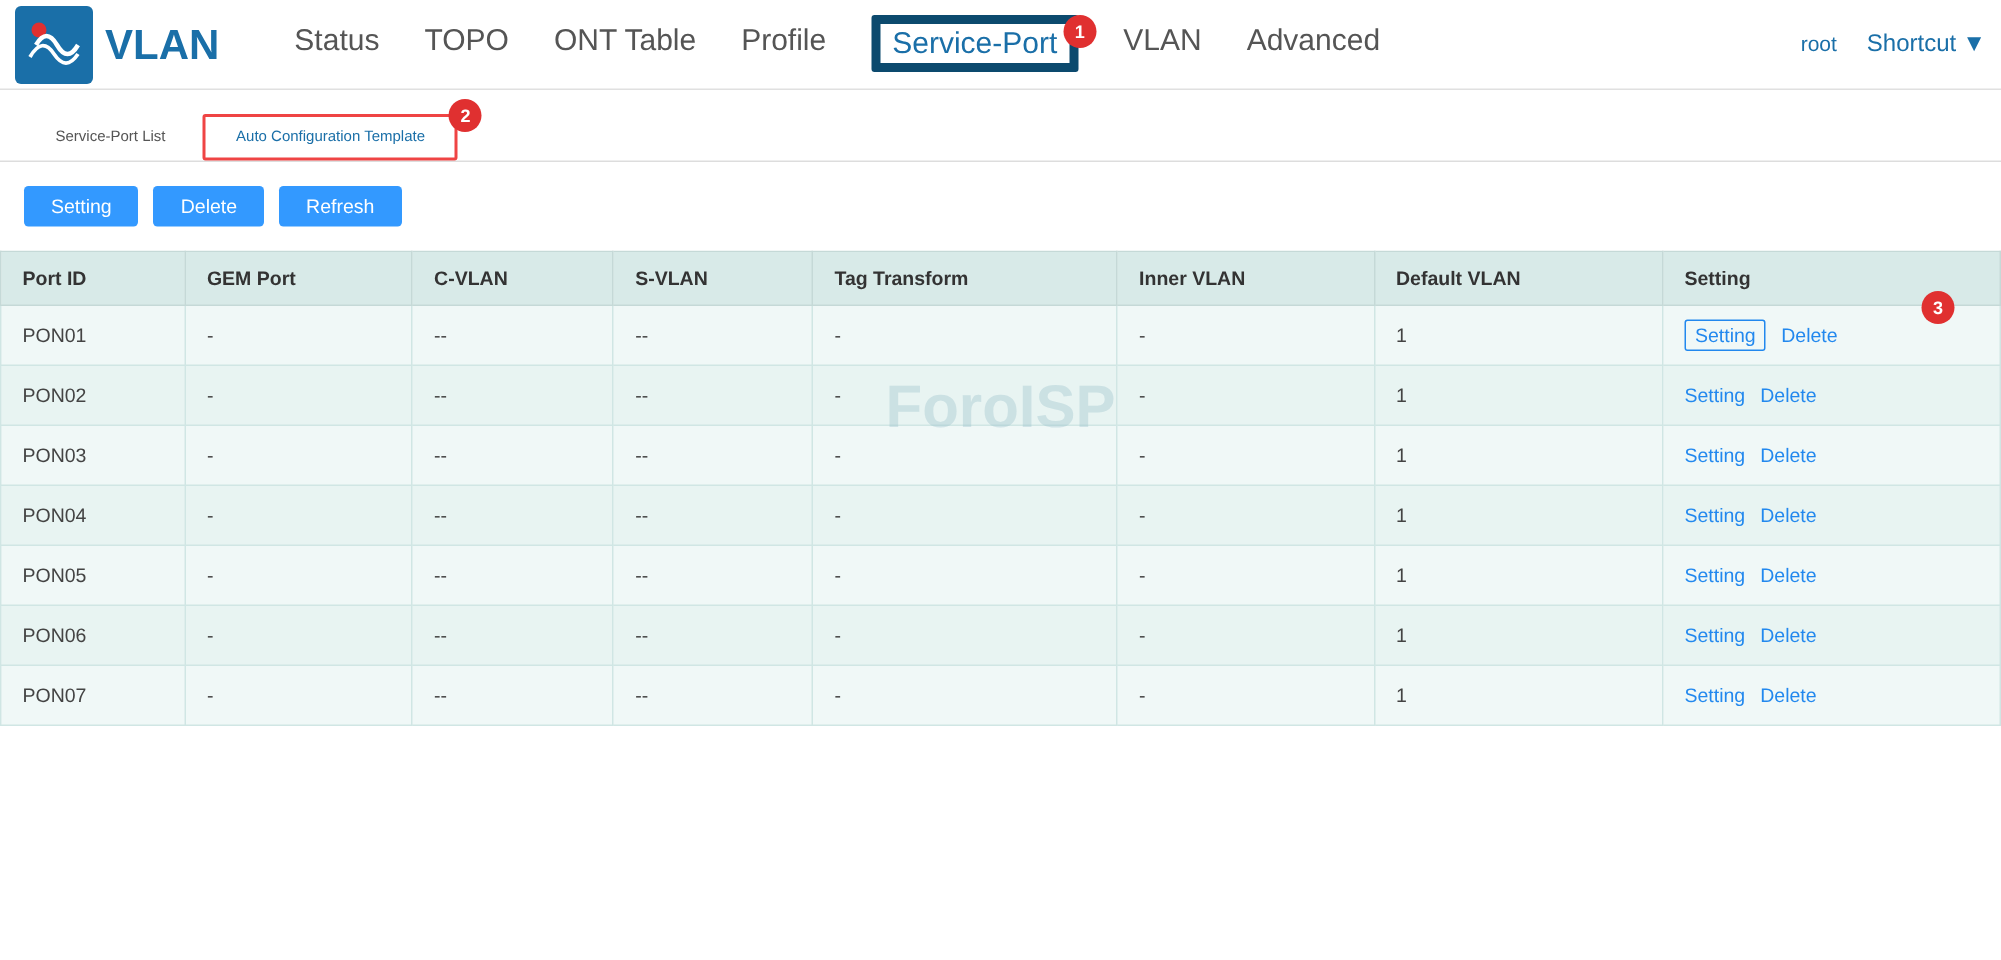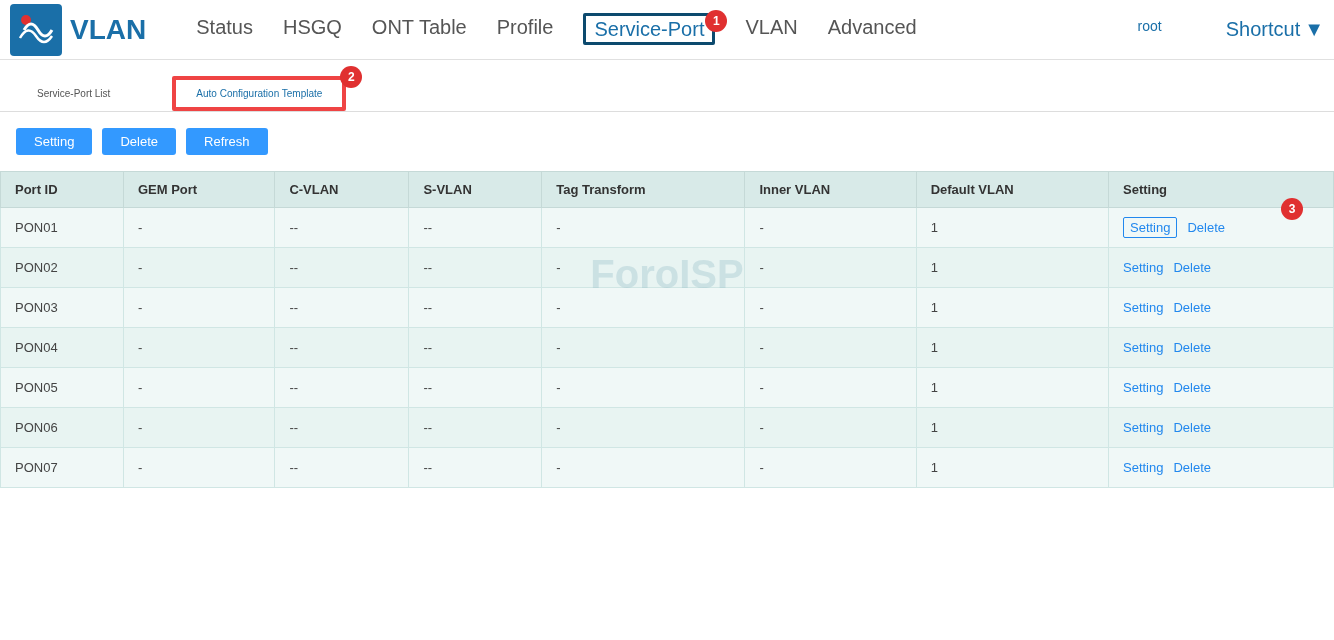--- a/index.html
+++ b/index.html
@@ -7,29 +7,29 @@
 
     
     .header { display: flex; align-items: center; height: 60px; background: #fff; border-bottom: 1px solid #e0e0e0; padding: 0 10px; }
     .logo { display: flex; align-items: center; margin-right: 30px; }
     .logo-icon { width: 52px; height: 52px; background: #1a6fa8; border-radius: 4px; display: flex; align-items: center; justify-content: center; margin-right: 8px; position: relative; }
     .logo-icon svg { width: 40px; height: 40px; }
     .logo-text { font-size: 28px; font-weight: bold; color: #1a6fa8; }
     .nav { display: flex; align-items: center; flex: 1; gap: 30px; margin-left: 20px; }
     .nav-item { font-size: 20px; color: #555; cursor: pointer; text-decoration: none; padding-bottom: 4px; white-space: nowrap; }
     .nav-item.active { color: #1a6fa8; border-bottom: 2px solid #1a6fa8; font-weight: 500; }
-    .nav-item.boxed { border: 3px solid #0c4a6e; padding: 2px 8px; border-radius: 2px; }
+    .nav-item.boxed { border: 6px solid #0c4a6e; padding: 2px 8px; border-radius: 2px; }
     .nav-right { display: flex; gap: 20px; margin-left: auto; }
     .nav-user { color: #1a6fa8; font-size: 14px; cursor: pointer; }
-    .nav-shortcut { display: flex; align-items: center; gap: 4px; color: #1a6fa8; font-size: 20px; cursor: pointer; margin-left: 44px; }
+    .nav-shortcut { display: flex; align-items: center; gap: 4px; color: #1a6fa8; font-size: 16px; cursor: pointer; }
 
     
     .tabs { display: flex; align-items: center; padding: 16px 16px 0 16px; border-bottom: 1px solid #ddd; background: #fff; }
     .tab { padding: 8px 20px; font-size: 10px; color: #555; cursor: pointer; border: 1px solid transparent; border-radius: 2px; margin-right: 4px; }
-    .tab.active { color: #1a6fa8; border: 4px solid #ef4444; border-radius: 2px; margin-left: 37px; }
+    .tab.active { color: #1a6fa8; border: 2px solid #ef4444; border-radius: 2px; }
 
     
     .toolbar { display: flex; align-items: center; gap: 10px; padding: 16px; background: #fff; }
     .btn { padding: 6px 18px; border: none; border-radius: 3px; font-size: 13px; cursor: pointer; color: #fff; }
     .btn-blue { background: #3399ff; }
 
     
     .table-container { padding: 0 0 0 0; overflow-x: auto; }
     table { width: 100%; border-collapse: collapse; }
     thead tr { background: #d8eae8; }
@@ -59,21 +59,21 @@
         <circle cx="10" cy="10" r="5" fill="#e03030"></circle>
         <path d="M8 20 Q15 8 22 20 Q29 32 36 20" fill="none" stroke="white" stroke-width="3"></path>
         <path d="M4 28 Q12 14 20 26 Q28 38 36 26" fill="none" stroke="white" stroke-width="2.5"></path>
       </svg>
     </div>
     <span class="logo-text">VLAN</span>
   </div>
 
   <nav class="nav">
     <a class="nav-item">Status</a>
-    <a class="nav-item">HSGQ</a>
+    <a class="nav-item">TOPO</a>
     <a class="nav-item">ONT Table</a>
     <a class="nav-item">Profile</a>
     <div class="relative">
       <a class="nav-item active boxed">Service-Port</a>
       <span class="badge" style="top:-8px;right:-12px;">1</span>
     </div>
     <a class="nav-item">VLAN</a>
     <a class="nav-item">Advanced</a>
   </nav>
 

